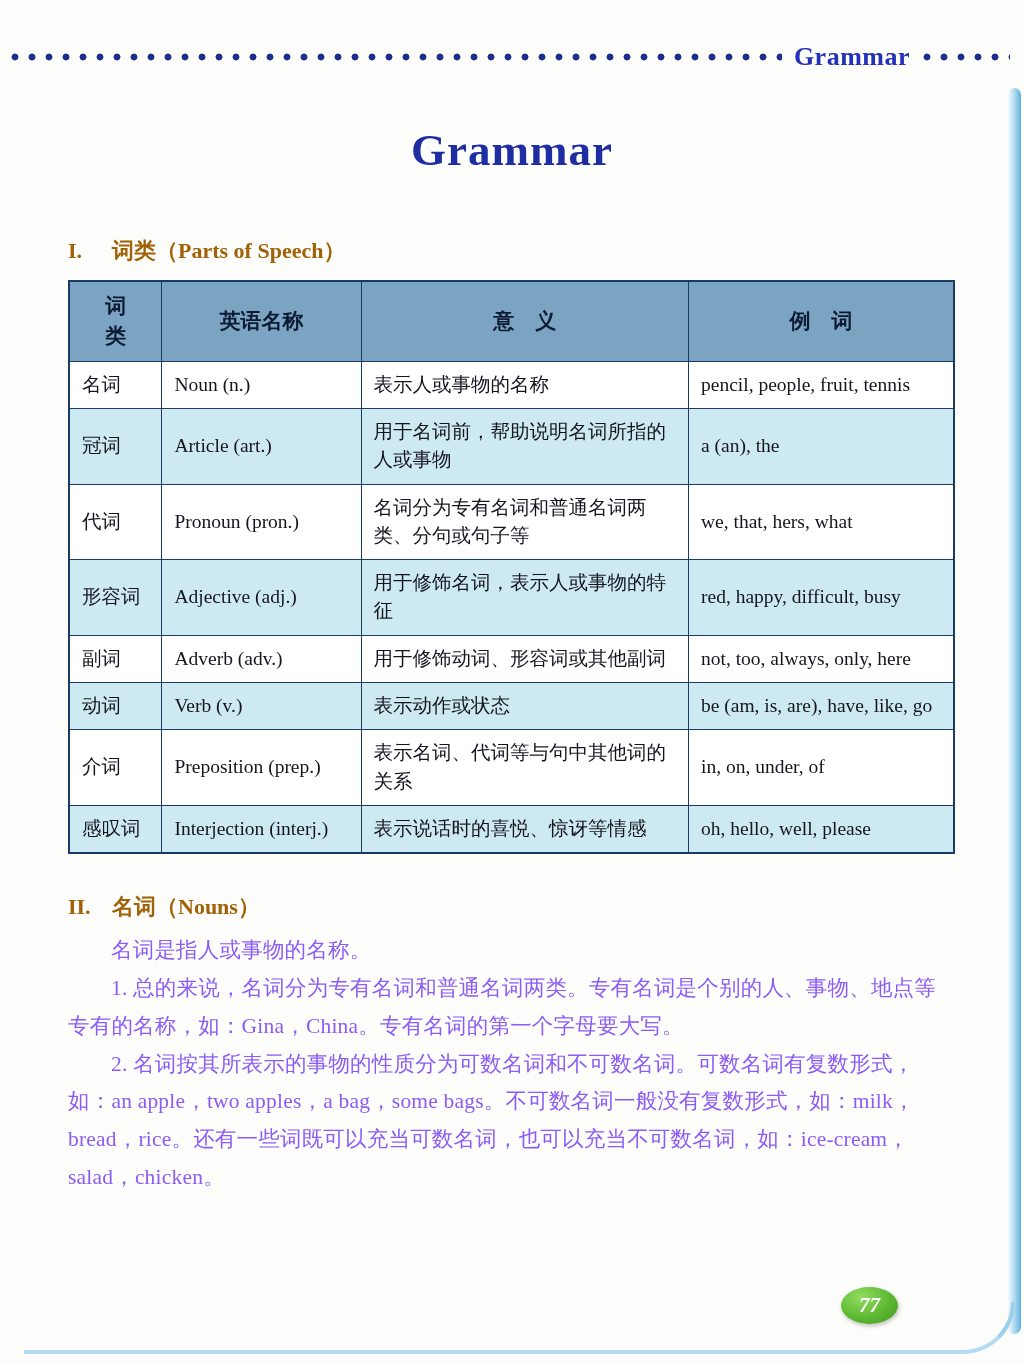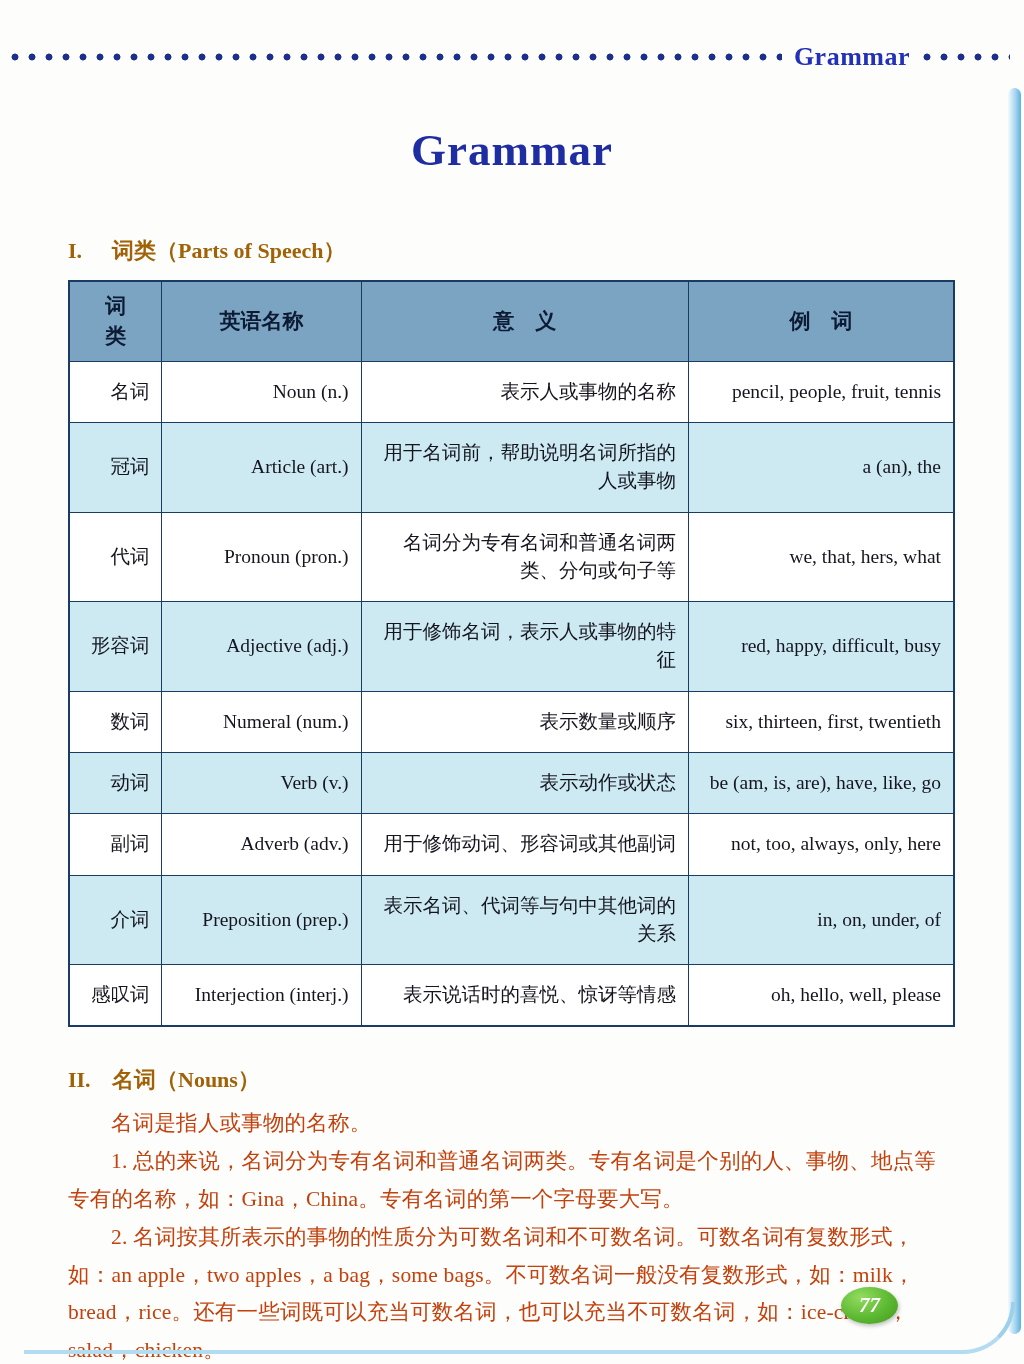--- a/index.html
+++ b/index.html
@@ -55,24 +55,24 @@
   .sec1 { margin-top:60px; }
   .sec2 { margin-top:38px; }
 
   
   table {
     width:100%; border-collapse:collapse; margin-top:14px;
     border:2px solid #1b3c62;
   }
   th,td {
     border:1.6px solid #1b3c62;
-    padding:16px 12px;
+    padding:9px 12px;
     font-size:19.5px;
     line-height:1.45;
-    text-align:right;
+    text-align:left;
     vertical-align:middle;
     background:#ffffff;
   }
   thead th {
     background:#7ba4c3;
     font-weight:bold;
     text-align:center;
     color:#0c1a33;
     font-size:21px;
     padding:9px 28px;
@@ -82,21 +82,21 @@
   th:nth-child(3){ width:37%; }
   th:nth-child(4){ width:30%; }
   tbody tr:nth-child(even) td { background:#cdeaf3; }
 
   
   .paragraphs { margin-top:10px; }
   .paragraphs p {
     text-indent:2em;
     font-size:21.5px;
     line-height:1.76;
-    color:#c2410c;
+    color:#8b5cf6;
     letter-spacing:.2px;
   }
 
   
   .page-badge {
     position:absolute; right:126px; bottom:40px;
     width:57px; height:37px;
     background:radial-gradient(ellipse at 35% 28%,#92dc60 0%,#5cb831 55%,#43981f 100%);
     border-radius:50%;
     display:flex; align-items:center; justify-content:center;
@@ -154,36 +154,30 @@
             <td class="col-meaning">名词分为专有名词和普通名词两类、分句或句子等</td>
             <td class="col-examples">we, that, hers, what</td>
           </tr>
           <tr>
             <td class="col-cn">形容词</td>
             <td class="col-en">Adjective (adj.)</td>
             <td class="col-meaning">用于修饰名词，表示人或事物的特征</td>
             <td class="col-examples">red, happy, difficult, busy</td>
           </tr>
           <tr>
-            <td class="col-cn">数词</td>
-            <td class="col-en">Numeral (num.)</td>
-            <td class="col-meaning">表示数量或顺序</td>
-            <td class="col-examples">six, thirteen, first, twentieth</td>
+            <td class="col-cn">副词</td>
+            <td class="col-en">Adverb (adv.)</td>
+            <td class="col-meaning">用于修饰动词、形容词或其他副词</td>
+            <td class="col-examples">not, too, always, only, here</td>
           </tr>
           <tr>
             <td class="col-cn">动词</td>
             <td class="col-en">Verb (v.)</td>
             <td class="col-meaning">表示动作或状态</td>
             <td class="col-examples">be (am, is, are), have, like, go</td>
-          </tr>
-          <tr>
-            <td class="col-cn">副词</td>
-            <td class="col-en">Adverb (adv.)</td>
-            <td class="col-meaning">用于修饰动词、形容词或其他副词</td>
-            <td class="col-examples">not, too, always, only, here</td>
           </tr>
           <tr>
             <td class="col-cn">介词</td>
             <td class="col-en">Preposition (prep.)</td>
             <td class="col-meaning">表示名词、代词等与句中其他词的关系</td>
             <td class="col-examples">in, on, under, of</td>
           </tr>
           <tr>
             <td class="col-cn">感叹词</td>
             <td class="col-en">Interjection (interj.)</td>

